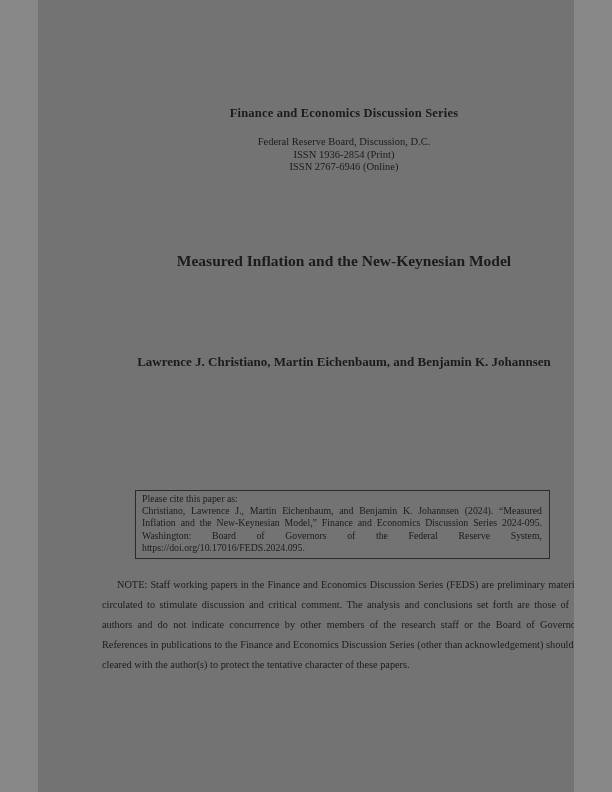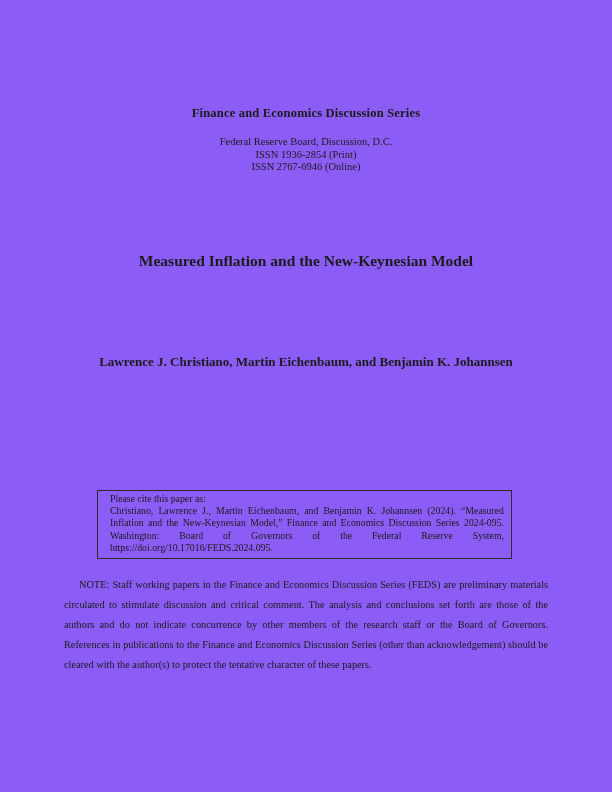--- a/index.html
+++ b/index.html
@@ -2,24 +2,24 @@
 <html><head>
 <meta charset="utf-8">
 <style>
   html, body {
     margin: 0;
     padding: 0;
     background: #888;
   }
   .page {
     position: relative;
-    width: 612px;
+    width: 536px;
     height: 792px;
     margin: 0 auto;
-    background: #8b5cf6;
+    background: #737373;
     font-family: "Liberation Serif", "DejaVu Serif", serif;
     color: #1b1b1b;
     overflow: hidden;
   }
   .centered {
     position: absolute;
     left: 0;
     width: 612px;
     text-align: center;
   }
@@ -57,21 +57,21 @@
     font-weight: bold;
     letter-spacing: 0.3px;
   }
   .citation-box {
     position: absolute;
     left: 97px;
     top: 490px;
     width: 415px;
     box-sizing: border-box;
     border: 1px solid #2b2b2b;
-    padding: 2px 7px 4px 12px;
+    padding: 2px 7px 4px 6px;
     font-size: 9.8px;
     line-height: 12.2px;
   }
   .citation-label {
     display: block;
   }
   .citation-text {
     display: block;
     text-align: justify;
   }

